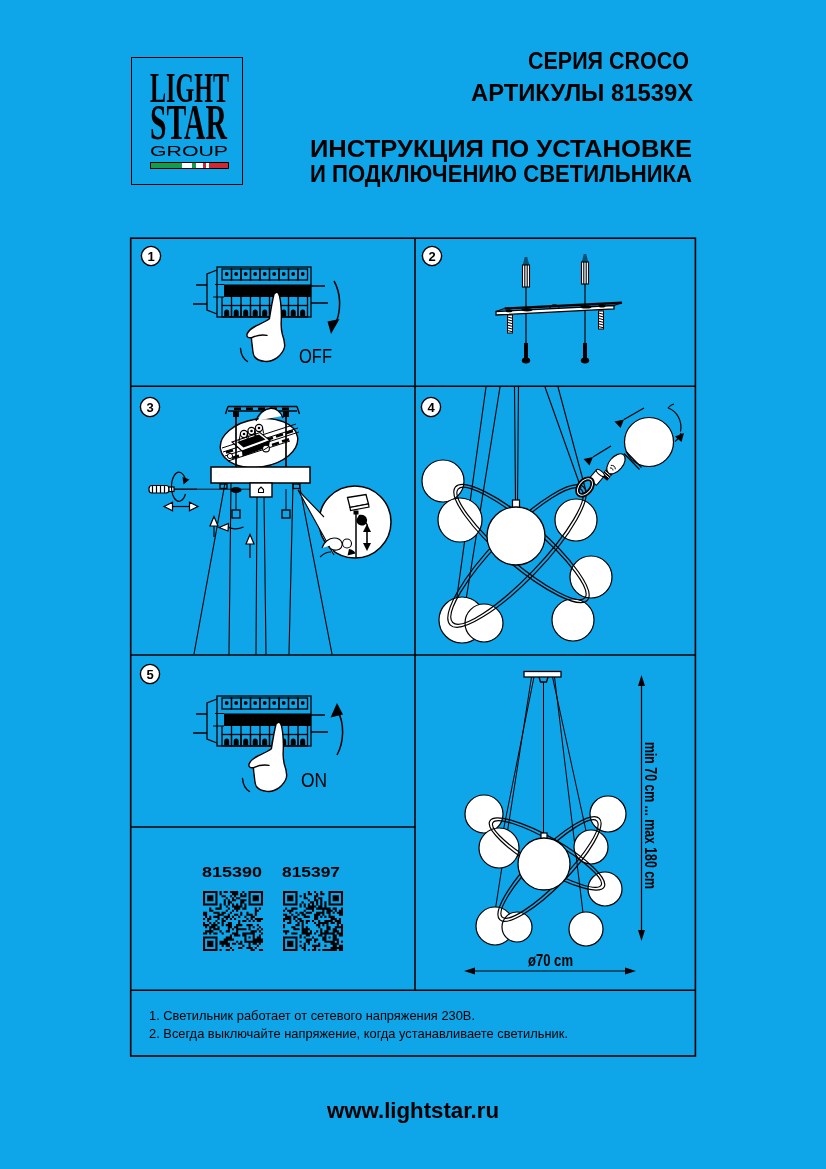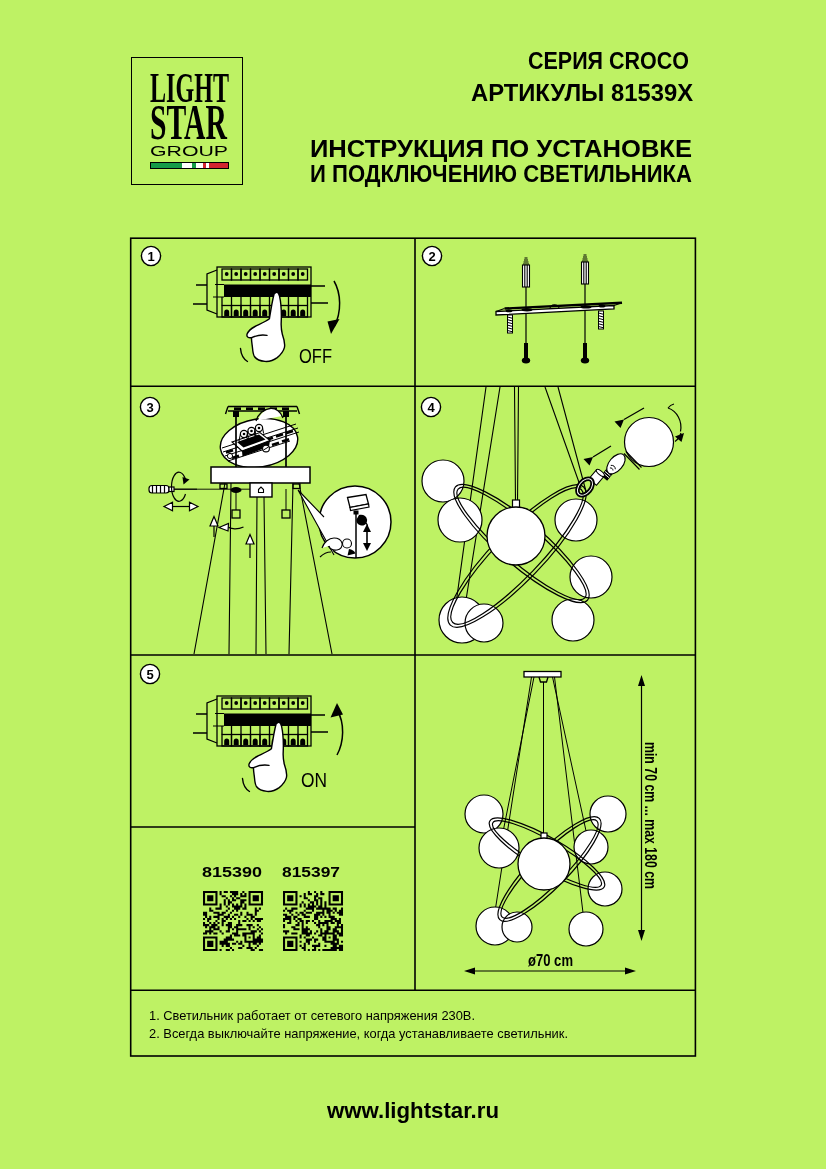--- a/index.html
+++ b/index.html
@@ -1,16 +1,16 @@
 <!DOCTYPE html>
 <html><head>
 <meta charset="utf-8">
 <style>
   html,body{margin:0;padding:0;background:#fff;}
-  #page{position:relative;width:826px;height:1169px;background:#bef264;
+  #page{position:relative;width:826px;height:1169px;background:#0ea5e9;
         font-family:"Liberation Sans",sans-serif;overflow:hidden;}
 </style>
 </head>
 <body>
 <div id="page">
 <div style="position:absolute;left:131px;top:57px;width:110px;height:126px;border:1.6px solid #000;"></div>
 <div style="position:absolute;left:150px;top:162px;width:77px;height:5px;border:1px solid #000;background:linear-gradient(to right,#169b48 0%,#169b48 40%,#fff 40%,#fff 53%,#169b48 53%,#169b48 58%,#fff 58%,#fff 67%,#d22630 67%,#d22630 72%,#fff 72%,#fff 75%,#d22630 75%,#d22630 100%);"></div>
 <svg style="position:absolute;left:0;top:0;display:block;" width="826" height="1169" viewBox="0 0 826 1169">
 <text x="528" y="69" font-family="Liberation Sans, sans-serif" font-size="23.5" font-weight="bold" fill="#000" text-anchor="start" textLength="161" lengthAdjust="spacingAndGlyphs">СЕРИЯ CROCO</text>
 <text x="471" y="101" font-family="Liberation Sans, sans-serif" font-size="23.5" font-weight="bold" fill="#000" text-anchor="start" textLength="222" lengthAdjust="spacingAndGlyphs">АРТИКУЛЫ 81539X</text>

